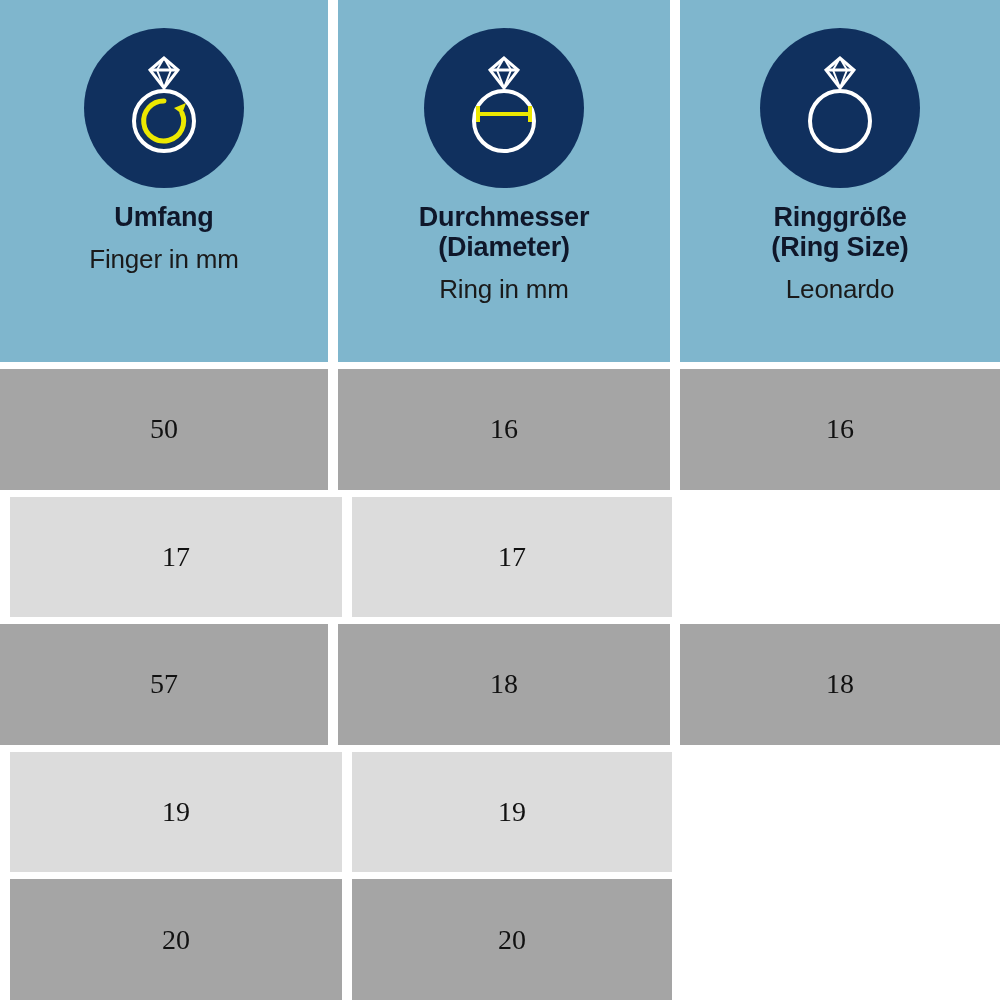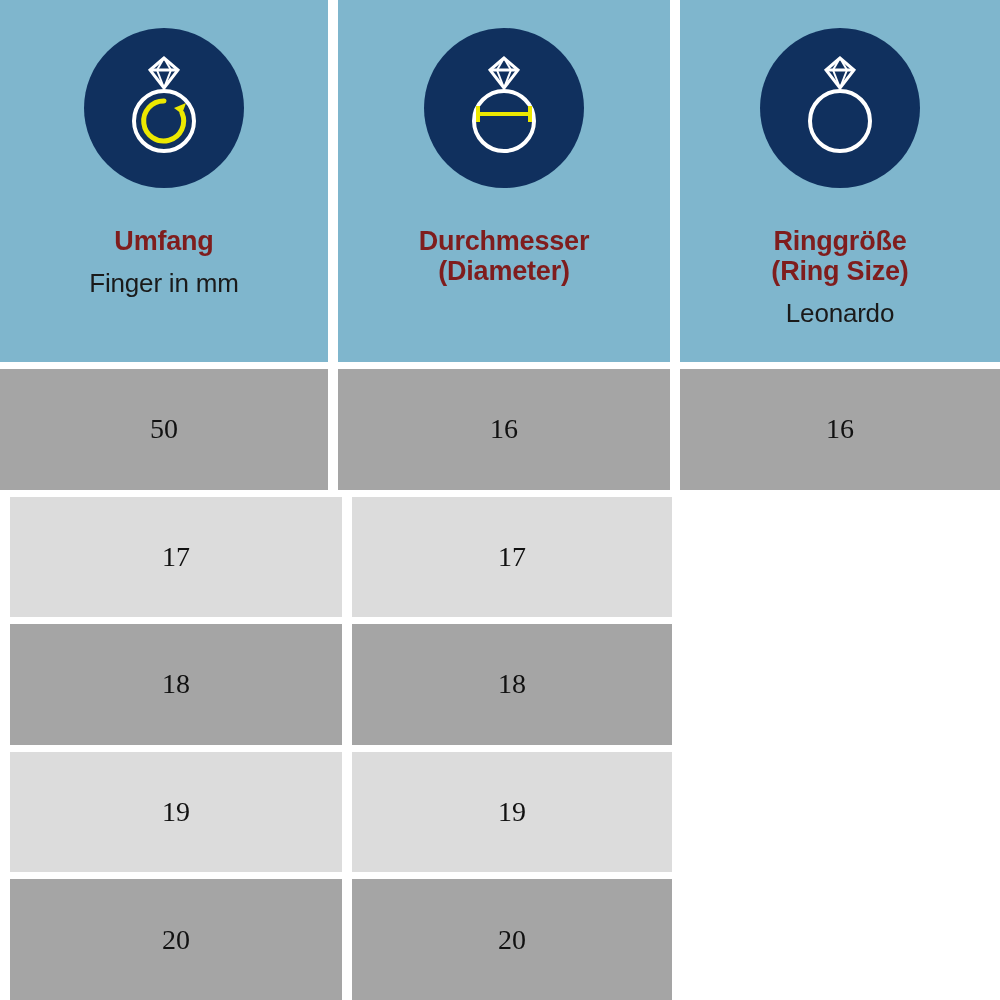--- a/index.html
+++ b/index.html
@@ -50,25 +50,24 @@
     display: flex;
     align-items: center;
     justify-content: center;
     margin-bottom: 14px;
   }
   .icon-badge svg { display: block; }
 
   .hdr-title {
     font-size: 27px;
     font-weight: bold;
-    color: #7f1d1d;
+    color: #0f172a;
     text-align: center;
     line-height: 1.12;
     letter-spacing: -0.2px;
-    margin-top: 24px;
   }
   .hdr-sub {
     font-size: 26px;
     font-weight: normal;
     color: #1a1a1a;
     text-align: center;
     margin-top: 12px;
     letter-spacing: -0.2px;
   }
 
@@ -140,20 +139,21 @@
 
           <line x1="34" y1="66" x2="86" y2="66" stroke="#ece800" stroke-width="4"></line>
           <line x1="34" y1="58" x2="34" y2="74" stroke="#ece800" stroke-width="4"></line>
           <line x1="86" y1="58" x2="86" y2="74" stroke="#ece800" stroke-width="4"></line>
         </svg>
       </div>
       <div class="hdr-title">
         <span>Durchmesser</span><br>
         <span>(Diameter)</span>
       </div>
+      <div class="hdr-sub">Ring in mm</div>
     </div>
 
     <div class="col-gap"></div>
 
     <div class="header-cell col-3">
       <div class="icon-badge">
         <svg width="120" height="120" viewBox="0 0 120 120">
           <polygon points="60,10 46,22 60,40 74,22" fill="none" stroke="#ffffff" stroke-width="3"></polygon>
           <line x1="46" y1="22" x2="74" y2="22" stroke="#ffffff" stroke-width="3"></line>
           <line x1="53" y1="22" x2="60" y2="40" stroke="#ffffff" stroke-width="2"></line>
@@ -182,20 +182,21 @@
     </div>
 
     <div class="data-row">
       <div class="col-gap"></div>
       <div class="data-cell col-2 shade-light">17</div>
       <div class="col-gap"></div>
       <div class="data-cell col-3 shade-light">17</div>
     </div>
 
     <div class="data-row">
+      <div class="data-cell col-1 shade-dark">57</div>
       <div class="col-gap"></div>
       <div class="data-cell col-2 shade-dark">18</div>
       <div class="col-gap"></div>
       <div class="data-cell col-3 shade-dark">18</div>
     </div>
 
     <div class="data-row">
       <div class="col-gap"></div>
       <div class="data-cell col-2 shade-light">19</div>
       <div class="col-gap"></div>

